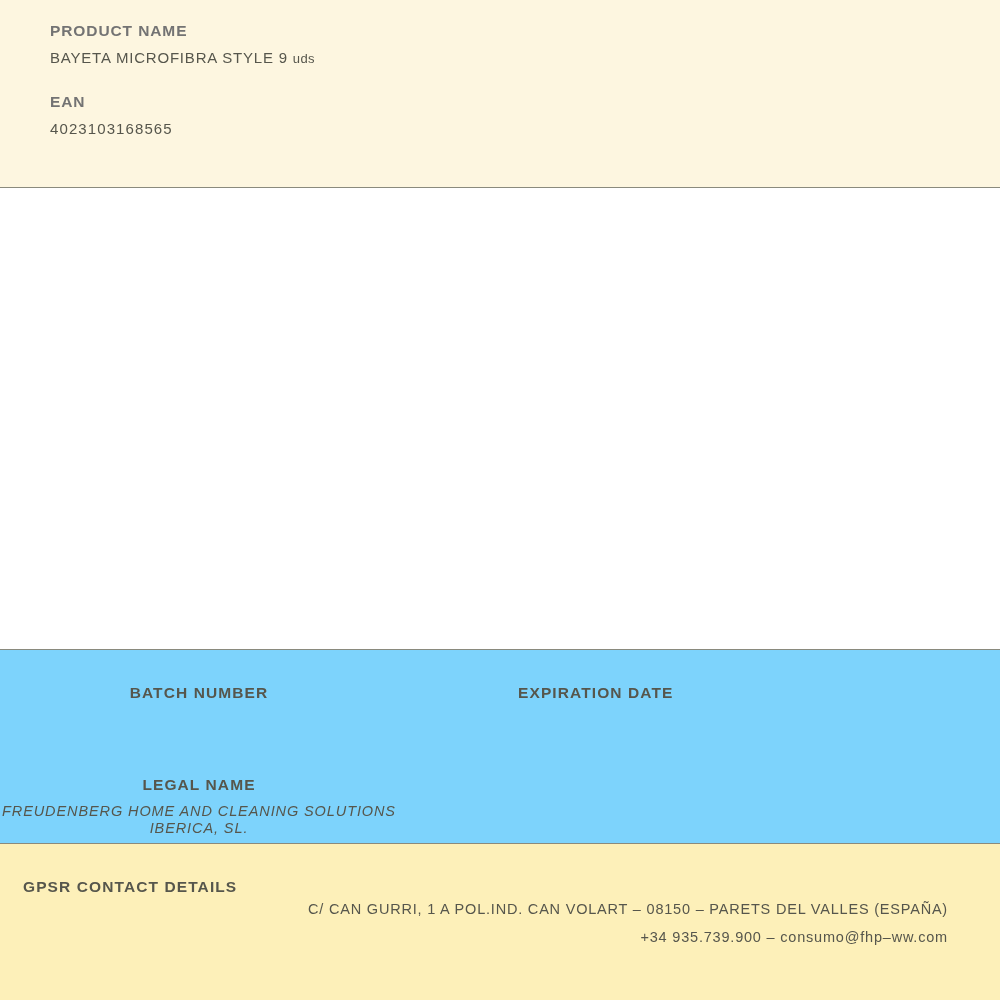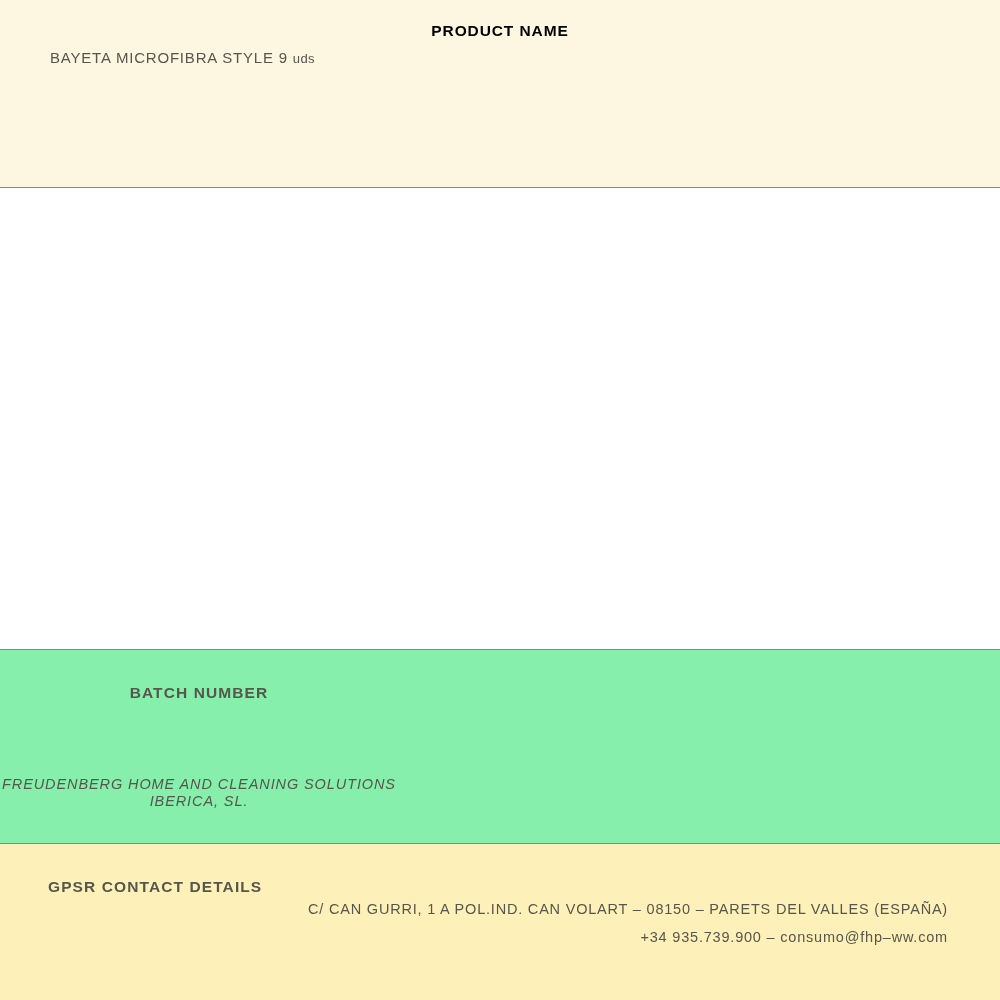--- a/index.html
+++ b/index.html
@@ -28,24 +28,23 @@
     height: 188px;
     box-sizing: border-box;
     padding: 22px 50px 0 50px;
     border-bottom: 1px solid #8a8a7d;
     position: relative;
   }
   .field-label {
     font-size: 15.5px;
     font-weight: bold;
     letter-spacing: 0.9px;
-    color: #000000;
+    color: #737373;
     margin: 0 0 10px 0;
     line-height: 1.1;
-    text-align: center;
   }
   .field-value {
     font-size: 15px;
     letter-spacing: 0.8px;
     color: #56564c;
     margin: 0;
     line-height: 1.2;
   }
   .field-value .small-unit {
     font-size: 13px;
@@ -63,21 +62,21 @@
   
   .middle-section {
     background: #ffffff;
     flex: 1 1 auto;
     position: relative;
     border-bottom: 1px solid #8a8a7d;
   }
 
   
   .details-section {
-    background: #86efac;
+    background: #7dd3fc;
     height: 194px;
     box-sizing: border-box;
     border-bottom: 1px solid #8a8a7d;
     position: relative;
   }
   .details-grid {
     display: flex;
     width: 100%;
   }
   .col {
@@ -118,21 +117,21 @@
   .col-right .detail-label,
   .col-right .detail-value {
     text-align: left;
   }
 
   
   .gpsr-section {
     background: #fdf0b9;
     height: 156px;
     box-sizing: border-box;
-    padding: 34px 52px 0 48px;
+    padding: 34px 52px 0 23px;
     position: relative;
   }
   .gpsr-title {
     font-size: 15.5px;
     font-weight: bold;
     letter-spacing: 1.1px;
     color: #56564c;
     margin: 0;
     line-height: 1.1;
   }
@@ -150,33 +149,42 @@
 </head>
 <body>
 
 <div class="page">
 
   <div class="top-section">
     <div class="field-block">
       <div class="field-label">PRODUCT NAME</div>
       <div class="field-value"><span>BAYETA MICROFIBRA STYLE 9</span> <span class="small-unit">uds</span></div>
     </div>
+    <div class="field-block">
+      <div class="field-label">EAN</div>
+      <div class="field-value ean-value">4023103168565</div>
+    </div>
   </div>
 
   <div class="middle-section"></div>
 
   <div class="details-section">
     <div class="details-grid row-1">
       <div class="col col-left">
         <div class="detail-label">BATCH NUMBER</div>
         <div class="detail-value"></div>
       </div>
+      <div class="col col-right">
+        <div class="detail-label">EXPIRATION DATE</div>
+        <div class="detail-value"></div>
+      </div>
     </div>
     <div class="details-grid row-2">
       <div class="col col-left">
+        <div class="detail-label">LEGAL NAME</div>
         <div class="detail-value">FREUDENBERG HOME AND CLEANING SOLUTIONS IBERICA, SL.</div>
       </div>
       <div class="col col-right">
       </div>
     </div>
   </div>
 
   <div class="gpsr-section">
     <div class="gpsr-title">GPSR CONTACT DETAILS</div>
     <div class="gpsr-lines">

